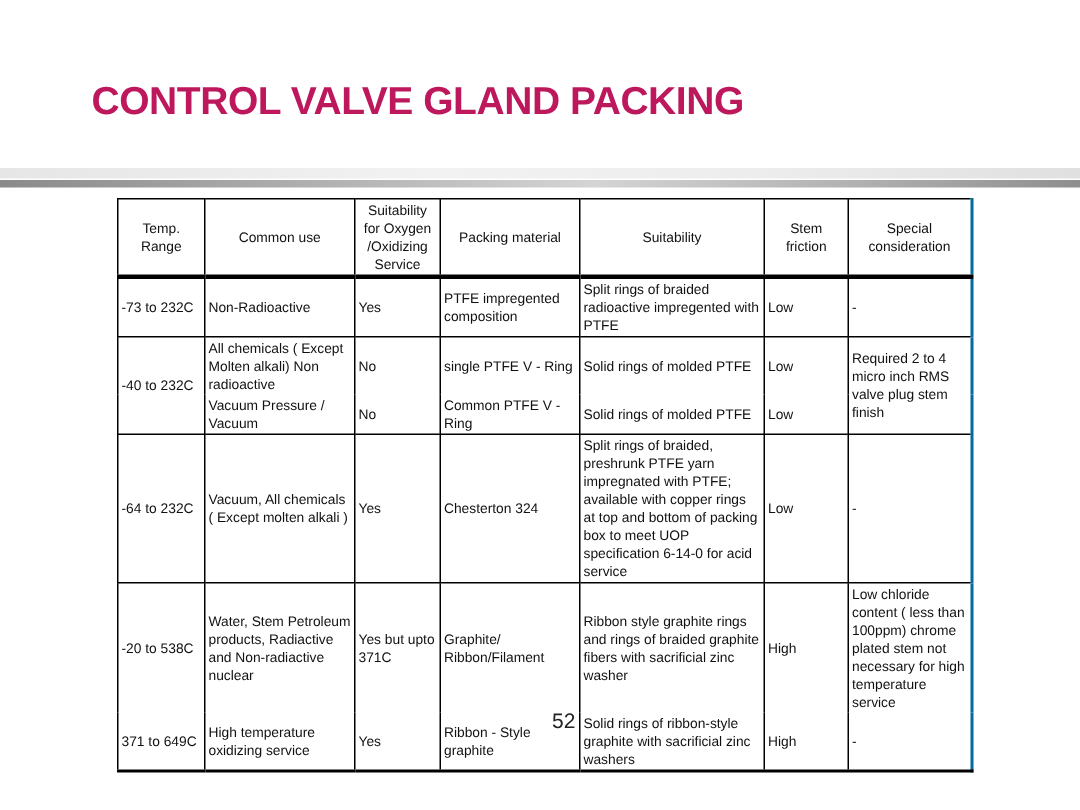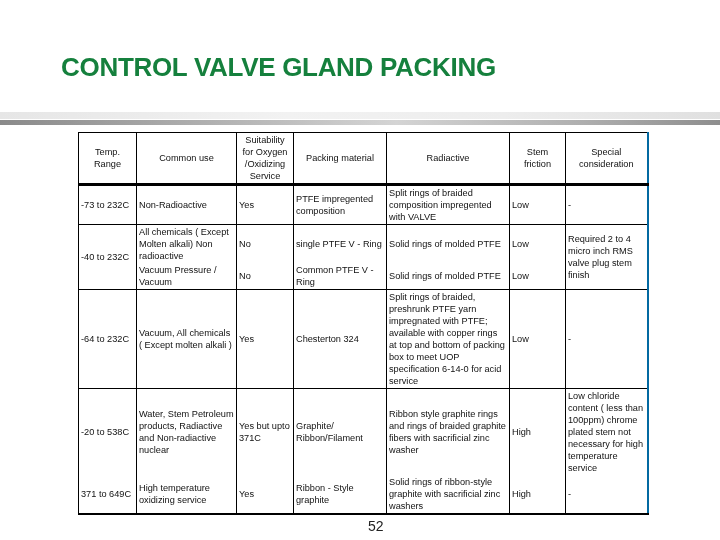--- a/index.html
+++ b/index.html
@@ -13,57 +13,57 @@
     background:linear-gradient(to right,#8a8a8a 0%,#b8b8b8 35%,#d4d4d4 55%,#b0b0b0 80%,#8e8e8e 100%); }
   table.tbl { position:absolute; left:78px; top:132px; border-collapse:collapse;
               font-size:9.2px; color:#111; table-layout:fixed; }
   .tbl td, .tbl th { border:1px solid #000; padding:1px 2px; vertical-align:middle; line-height:12px; }
   .tbl th { font-weight:normal; text-align:center; height:47px; border-bottom:3px solid #000; }
   .tbl td { text-align:left; }
   .tbl .rb { border-right:2px solid #0369a1; }
   .tbl tr.last td { border-bottom:2px solid #000; }
   .nob { border-bottom:none !important;margin-left:28px; }
   .not { border-top:none !important; }
-  .page-num { position:absolute; left:368px; top:518px; font-size:14px; color:#222; }
+  .page-num { position:absolute; left:368px; top:472px; font-size:14px; color:#222; }
 </style>
 </head>
 <body>
 
-<div class="title" style="color: #15803d;">CONTROL VALVE GLAND PACKING</div>
+<div class="title" style="color: #be185d;">CONTROL VALVE GLAND PACKING</div>
 <div class="rule-light"></div>
 <div class="rule-dark"></div>
 
 <table class="tbl">
   <colgroup>
     <col style="width:58px">
       <col style="width:100px">
       <col style="width:57px">
       <col style="width:93px">
     <col style="width:123px">
       <col style="width:56px">
       <col style="width:82px">
   </colgroup>
   <thead>
     <tr>
       <th>Temp. Range</th>
       <th>Common use</th>
       <th>Suitability for Oxygen /Oxidizing Service</th>
       <th>Packing material</th>
-      <th>Radiactive</th>
+      <th>Suitability</th>
       <th>Stem friction</th>
       <th class="rb">Special consideration</th>
     </tr>
   </thead>
   <tbody>
     <tr style="height:36px">
       <td>-73 to 232C</td>
       <td>Non-Radioactive</td>
       <td>Yes</td>
       <td>PTFE impregented composition</td>
-      <td>Split rings of braided composition impregented with VALVE</td>
+      <td>Split rings of braided radioactive impregented with PTFE</td>
       <td>Low</td>
       <td class="rb">-</td>
     </tr>
     <tr style="height:34px">
       <td rowspan="2">-40 to 232C</td>
       <td class="nob">All chemicals ( Except Molten alkali) Non radioactive</td>
       <td class="nob">No</td>
       <td class="nob">single PTFE V - Ring</td>
       <td class="nob">Solid rings of molded PTFE</td>
       <td class="nob">Low</td>

